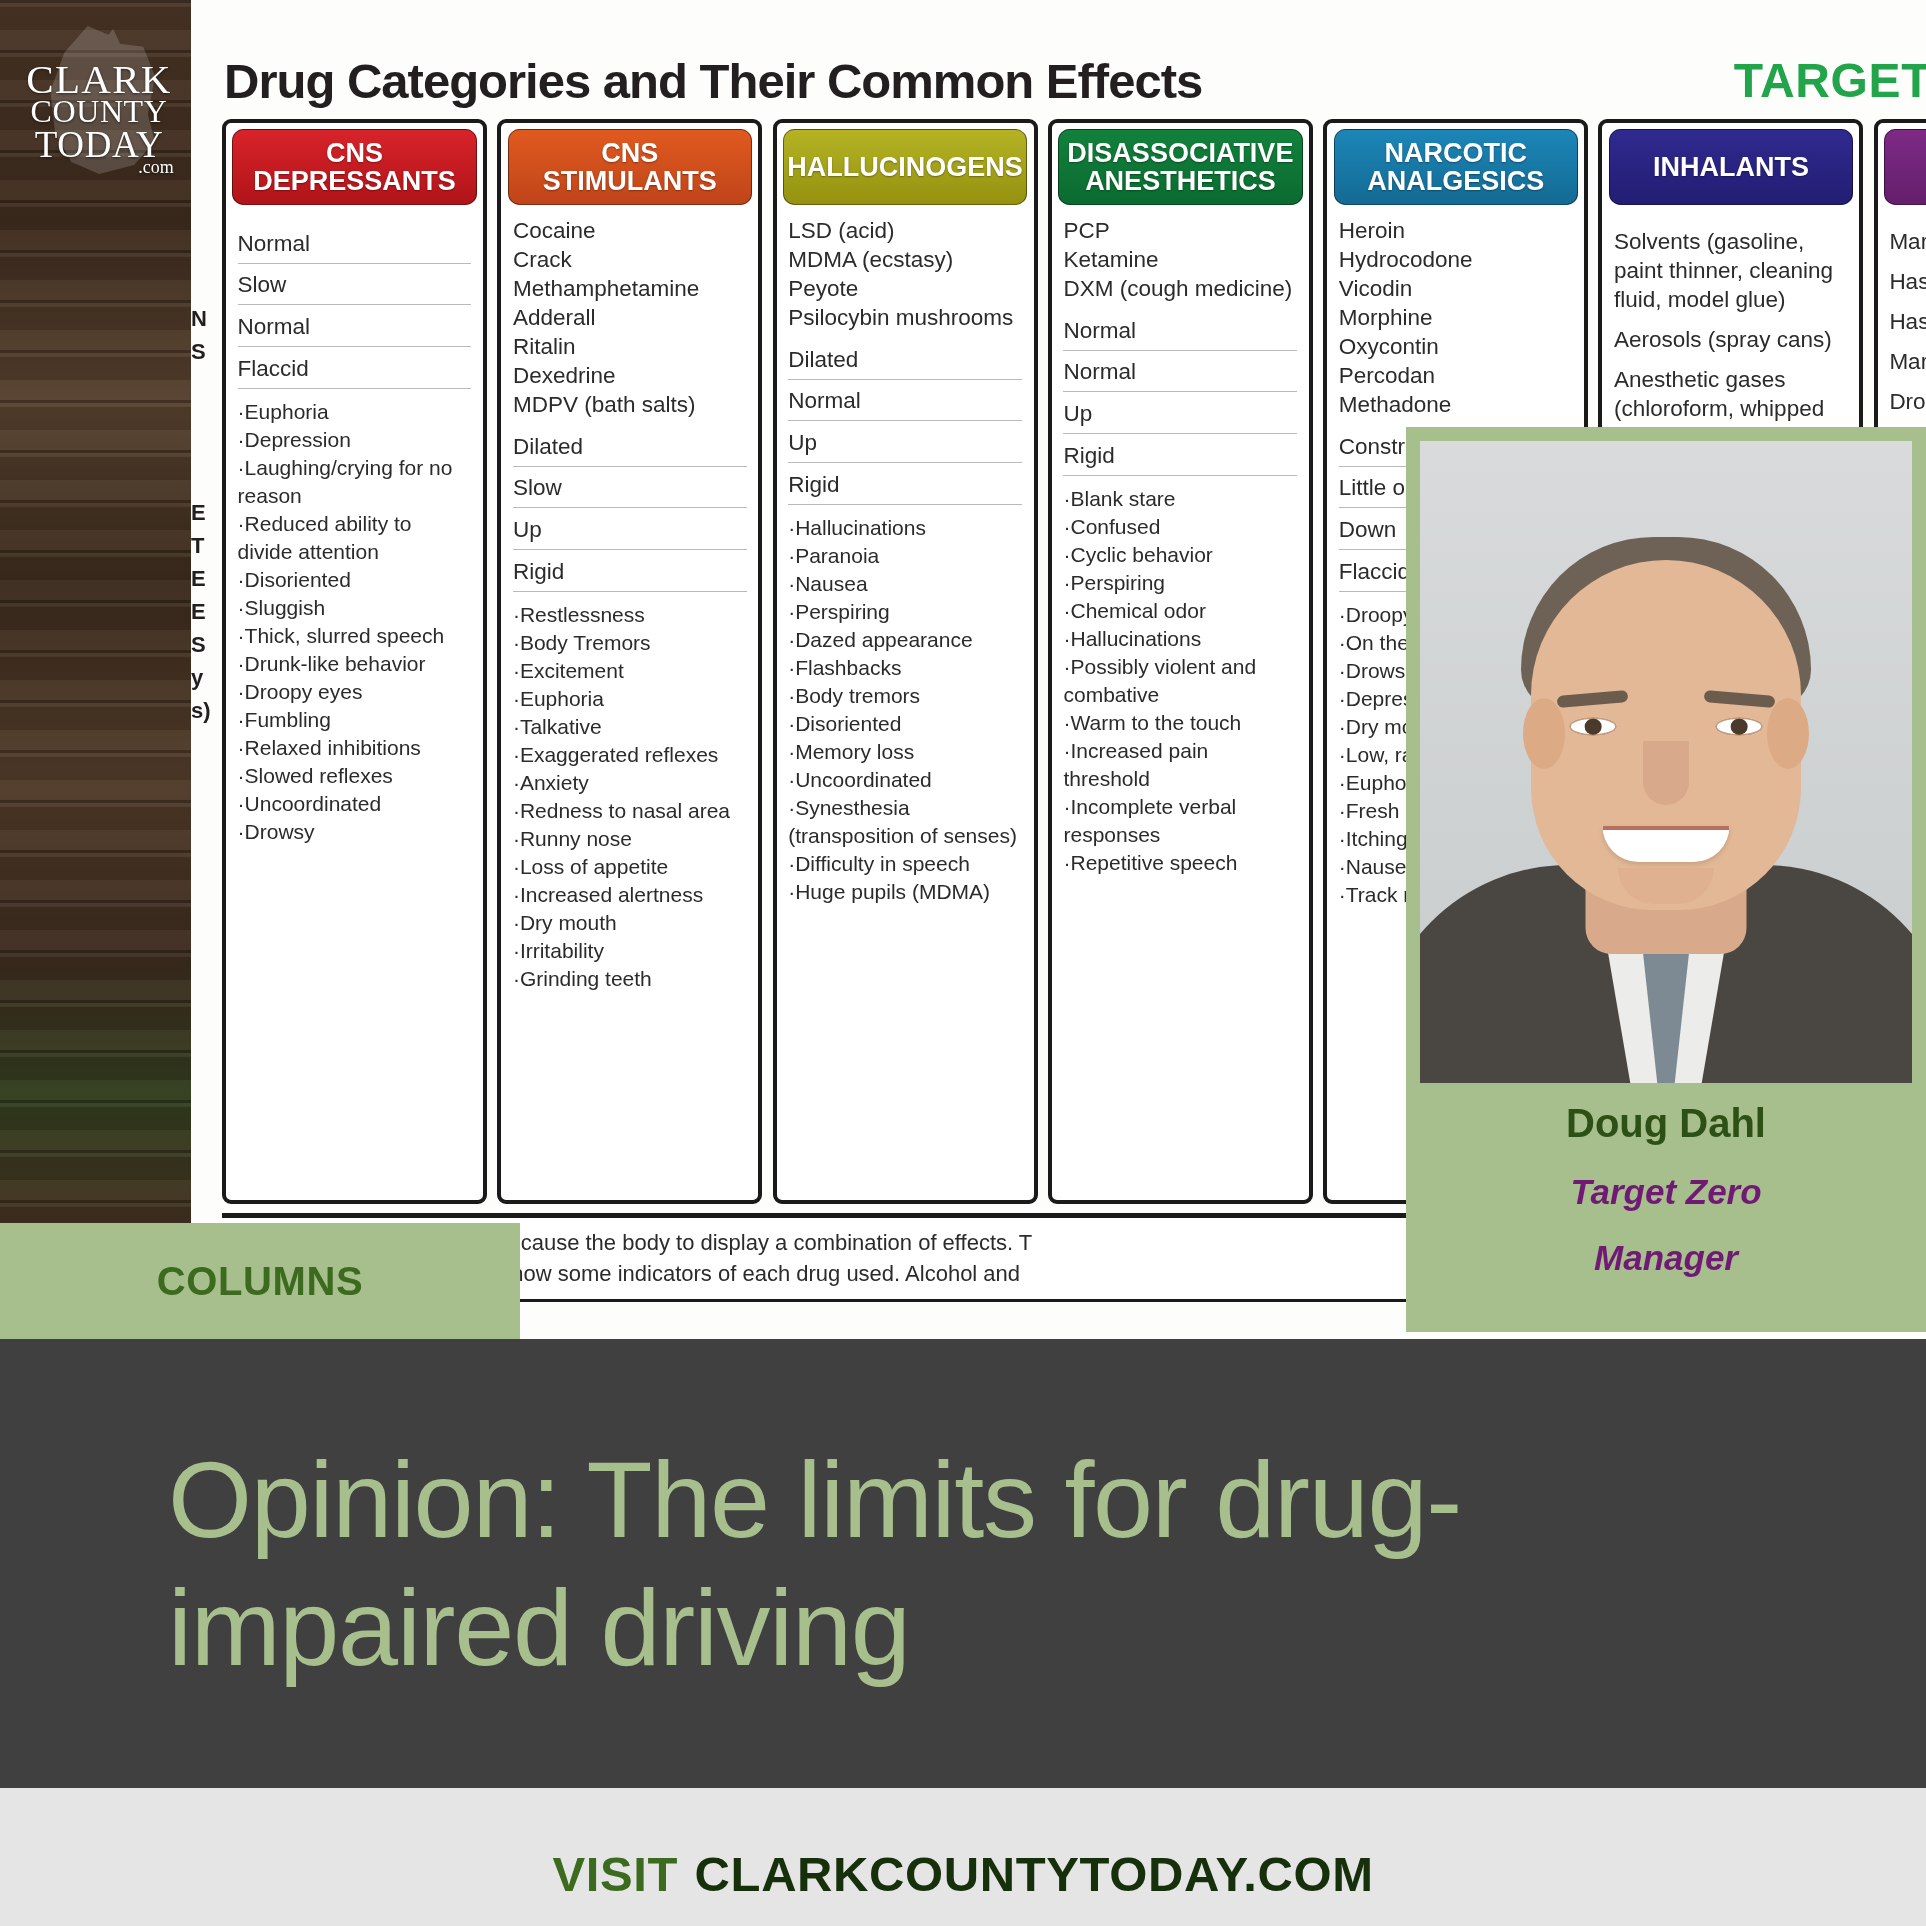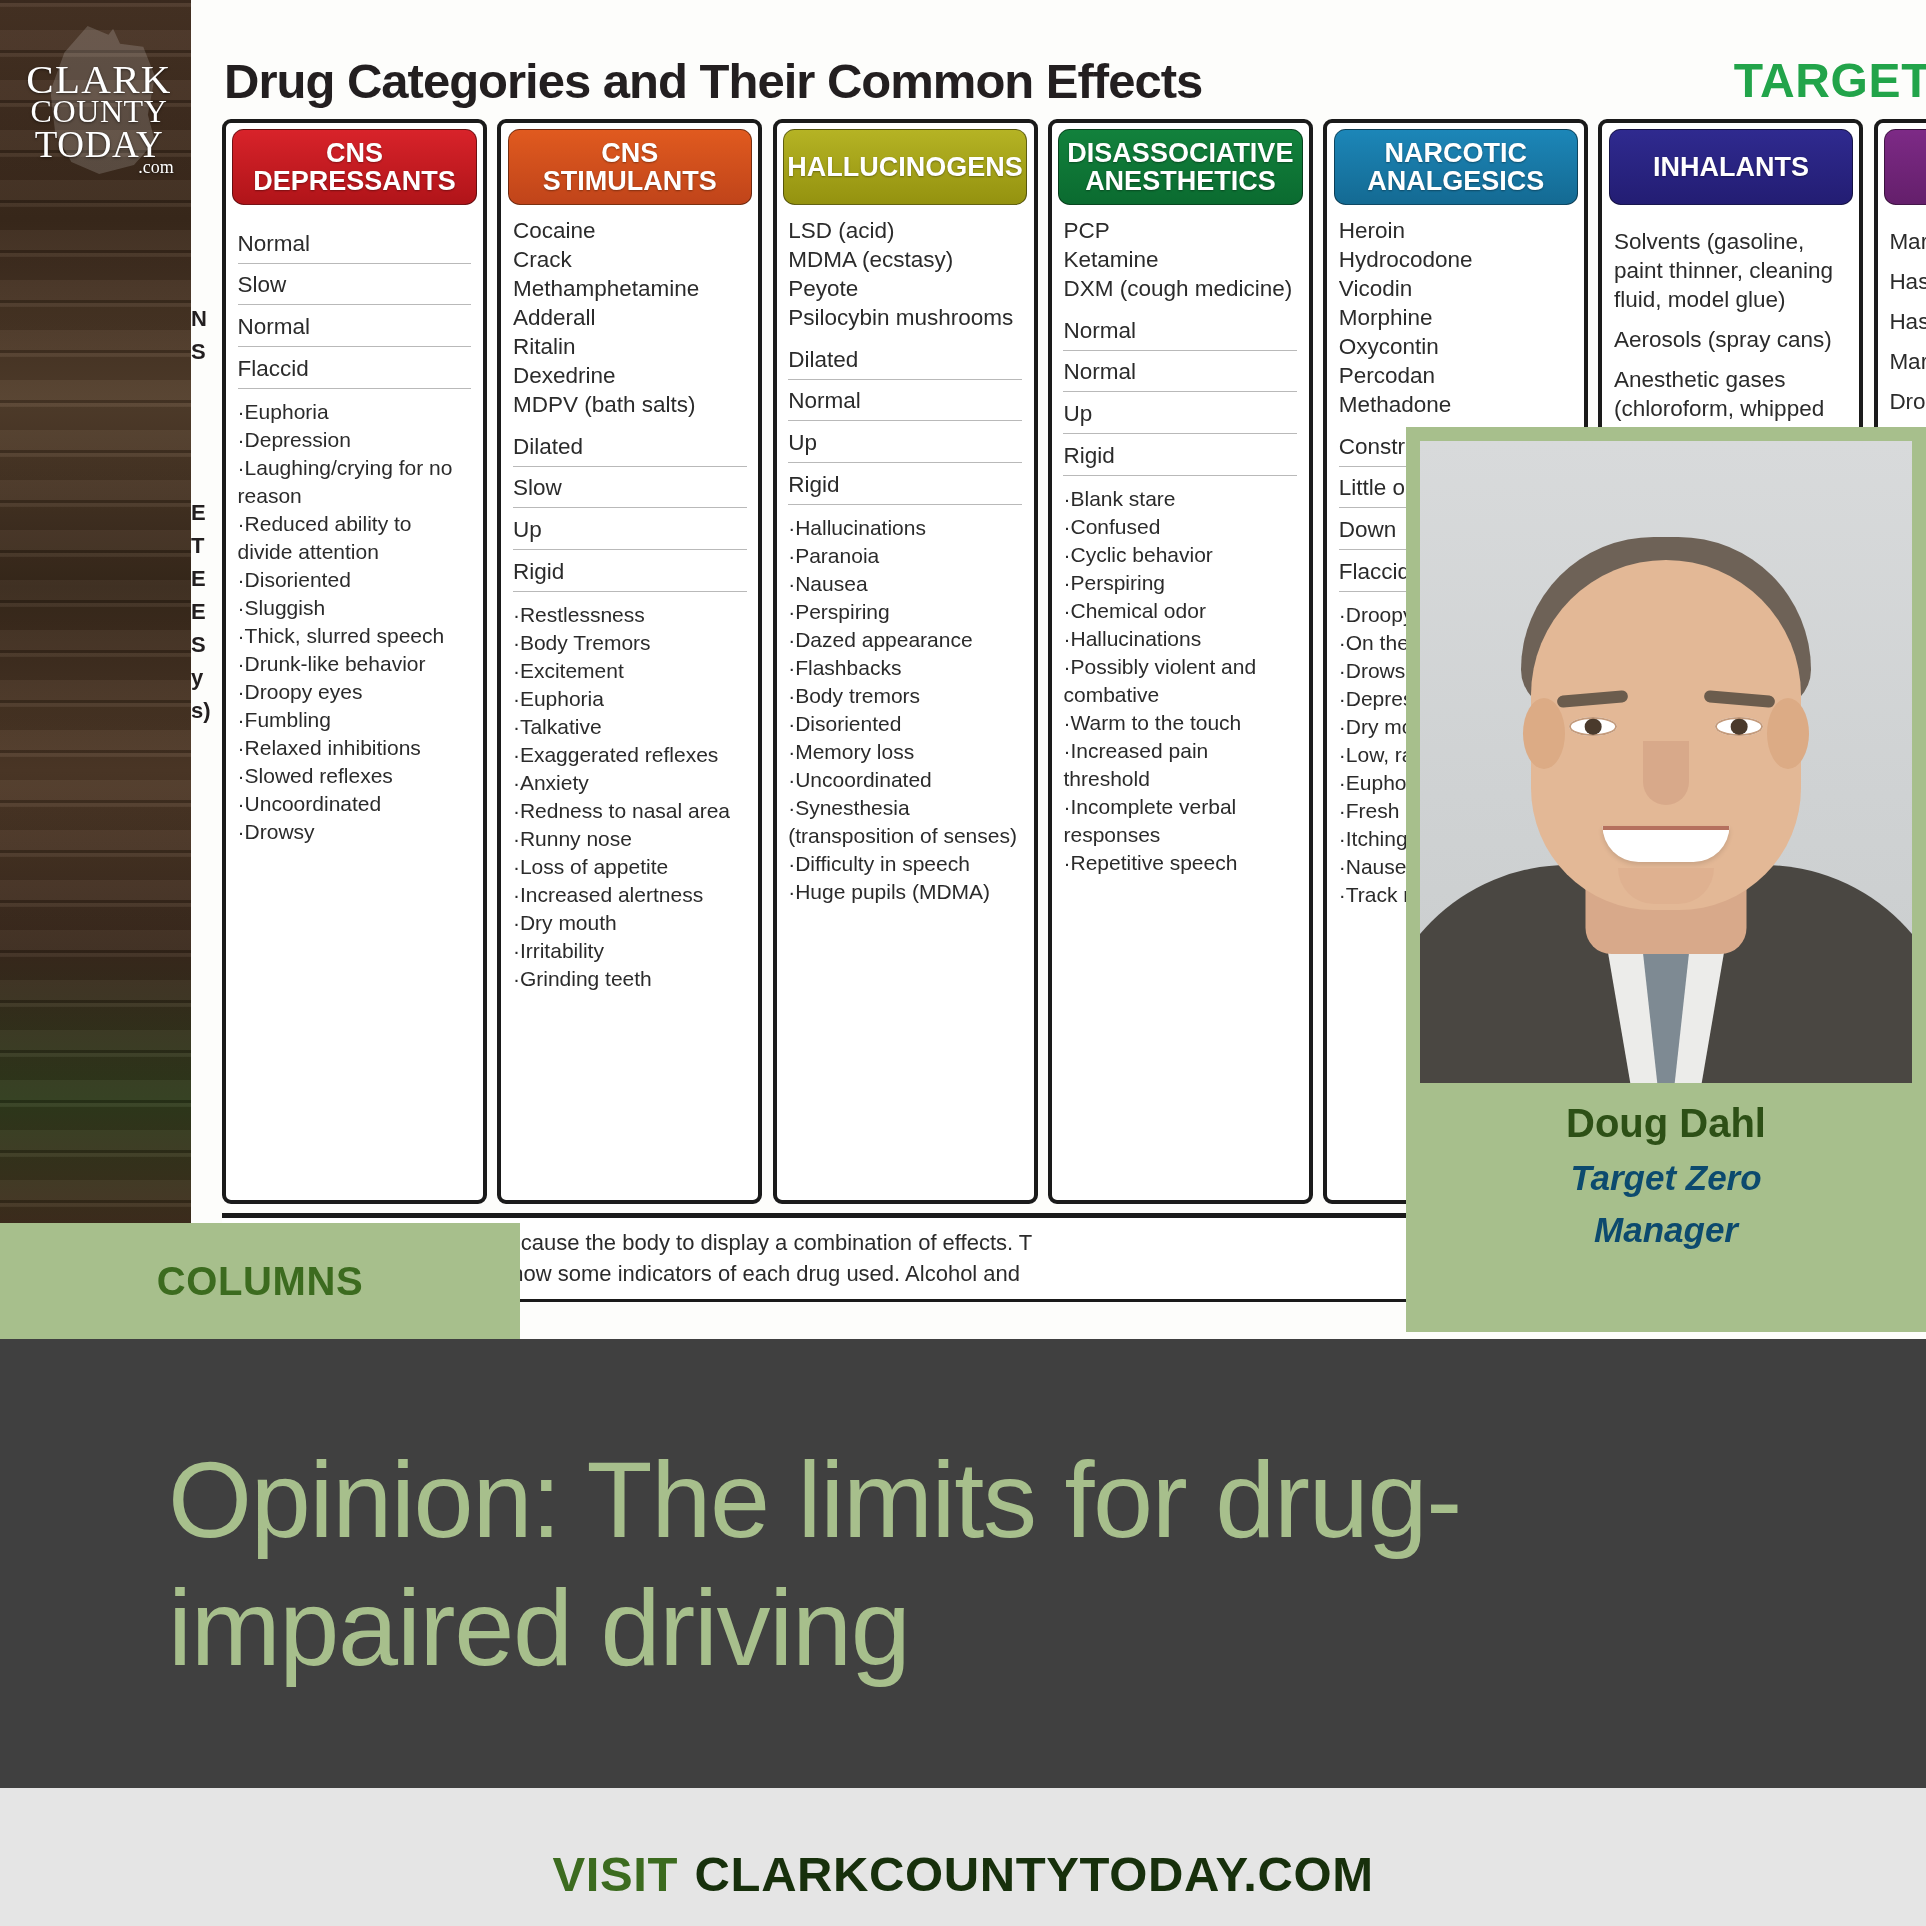--- a/index.html
+++ b/index.html
@@ -194,21 +194,21 @@
 
   #portrait-caption {
     position:absolute; left:0; top:656px; width:520px;
     text-align:center; padding:18px 6.4px 0 6.4px;
   }
   #portrait-caption .pc-name {
     font-size:40px; font-weight:bold; color:#2d5016; line-height:1.12;
   }
   #portrait-caption .pc-role {
     font-size:35px; font-weight:bold; font-style:italic;
-    color:#0c4a6e; line-height:1.18; margin-top:11px;
+    color:#701a75; line-height:1.18; margin-top:25px;
   }
 
   
   #columns-bar {
     position:absolute; left:0; top:1223px; width:520px; height:116px;
     background:#a7bf8c;
     display:flex; align-items:center; justify-content:center;
   }
   #columns-bar span {
     font-size:40px; font-weight:bold; color:#3c6b1f; letter-spacing:0.6px;

